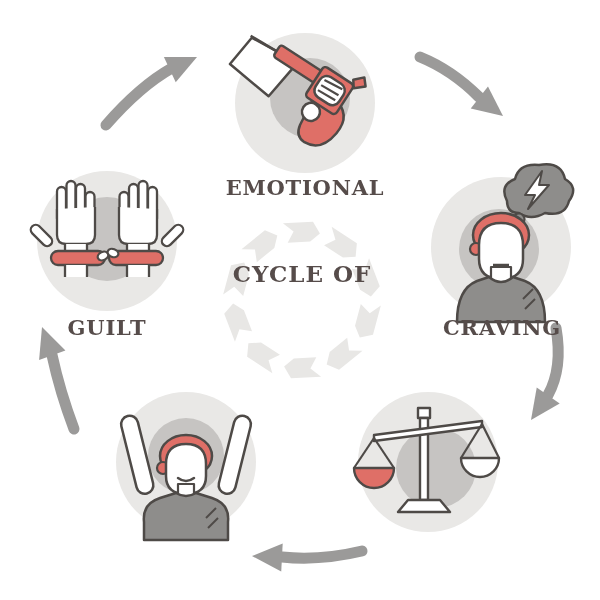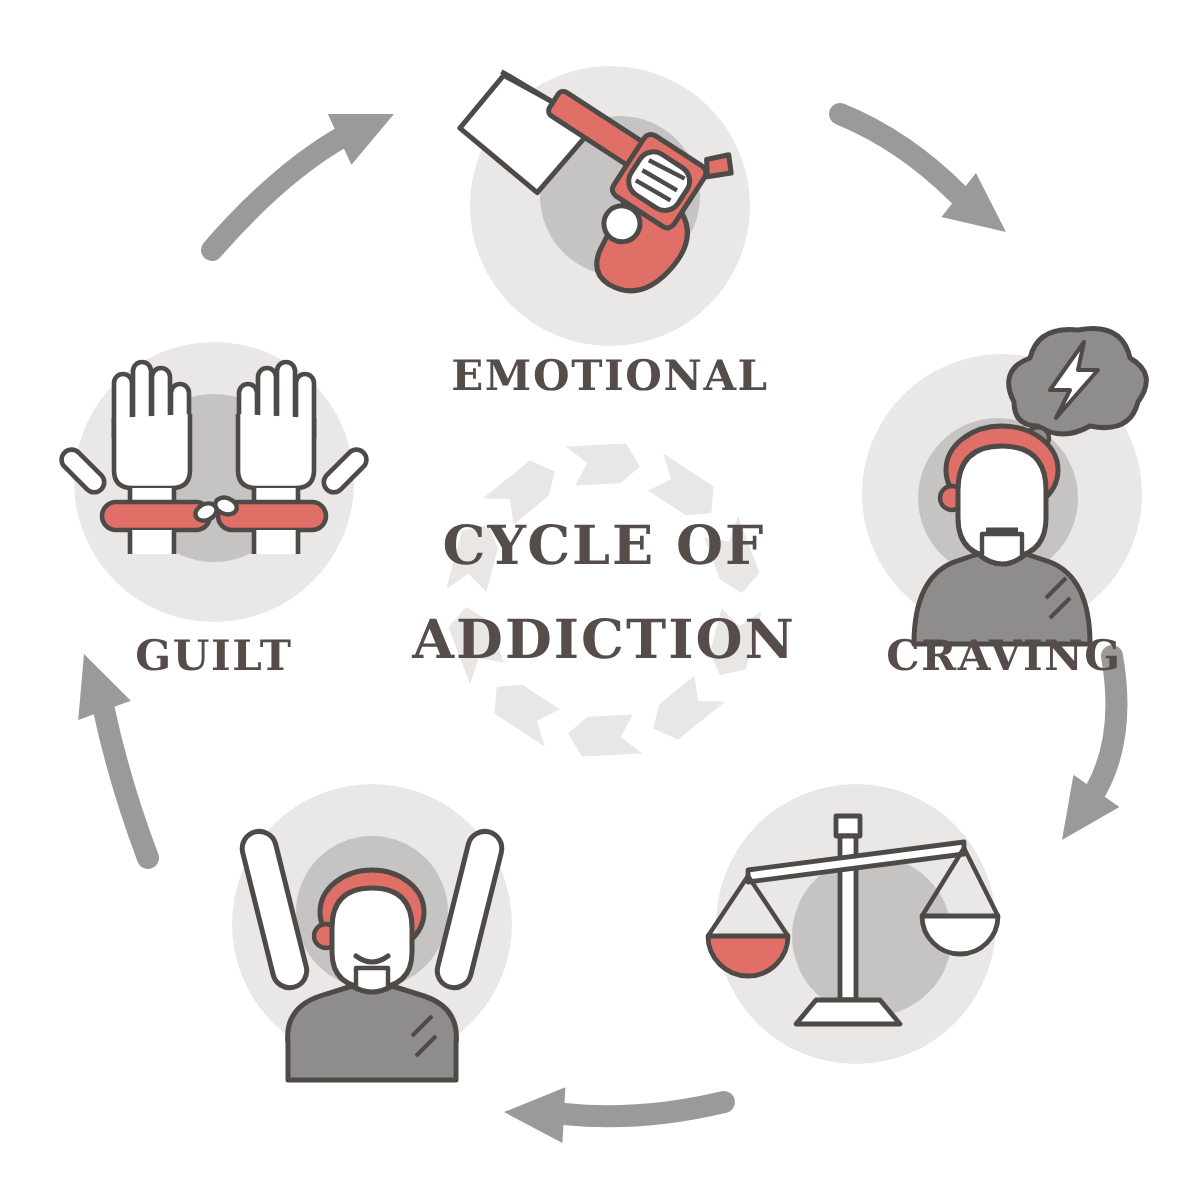--- a/index.html
+++ b/index.html
@@ -9,21 +9,21 @@
   }
   .layer{position:absolute;left:0;top:0;}
   .icon-svg{position:absolute;overflow:visible;}
   .stage-label{
     position:absolute;width:230px;text-align:center;
     font-weight:bold;font-size:21px;line-height:21px;
     letter-spacing:0.8px;color:#564c4a;
   }
   .center-title{
     position:absolute;left:102px;top:250px;width:400px;text-align:center;
-    font-weight:bold;color:#564c4a;font-size:27px;line-height:47px;
+    font-weight:bold;color:#564c4a;font-size:23px;line-height:47px;
     letter-spacing:1px;
   }
 </style>
 </head>
 <body>
 
 <div class="canvas">
 
   <svg class="layer" width="600" height="600" viewBox="0 0 600 600">
     <defs>
@@ -161,21 +161,20 @@
       <path d="M16,96 A20,20 0 0 0 56,96 Z" fill="#df6f67"></path>
       <line x1="144" y1="52" x2="123" y2="86" stroke-width="2.2"></line>
       <line x1="144" y1="52" x2="161" y2="86" stroke-width="2.2"></line>
       <path d="M123,86 A19,19 0 0 0 161,86 Z" fill="#ffffff"></path>
       <path d="M70,128 L102,128 L112,140 L60,140 Z" fill="#ffffff"></path>
     </g>
   </svg>
 
   <div class="center-title">
     <div>CYCLE OF</div>
-    <div>ADDICTION</div>
   </div>
 
   <div class="stage-label" style="left:190px;top:177px">
     <div>EMOTIONAL</div>
   </div>
   <div class="stage-label" style="left:387px;top:317px">CRAVING</div>
   <div class="stage-label" style="left:-8px;top:317px">GUILT</div>
 
 </div>
 

